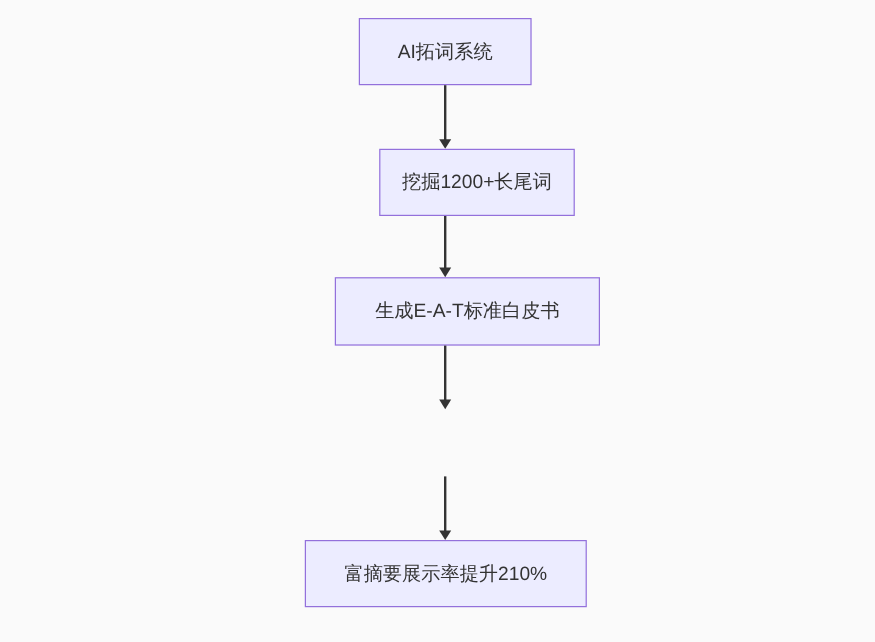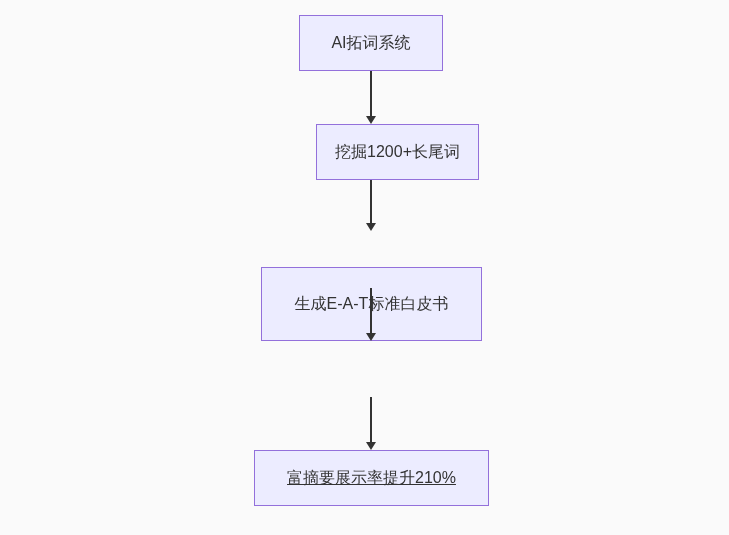--- a/index.html
+++ b/index.html
@@ -31,23 +31,23 @@
     display: flex;
     align-items: center;
     justify-content: center;
     font-size: 16px;
     color: var(--text-color);
     text-align: center;
     white-space: nowrap;
   }
   .n1 { left: 299px; top: 15px;  width: 144px; height: 56px; }
   .n2 { left: 276px; top: 124px; width: 163px; height: 56px; margin-left: 40px; }
-  .n3 { left: 261px; top: 231px; width: 221px; height: 74px; margin-top: 36px; }
+  .n3 { left: 279px; top: 231px; width: 221px; height: 57px; }
   .n4 { left: 263px; top: 341px; width: 215px; height: 56px; }
-  .n5 { left: 254px; top: 450px; width: 235px; height: 56px; text-decoration: underline; }
+  .n5 { left: 254px; top: 450px; width: 235px; height: 56px; }
 
   .edge-line {
     position: absolute;
     left: 370px;
     width: 2px;
     background: var(--edge-color);
   }
   .e1 { top: 71px;  height: 46px; }
   .e2 { top: 180px; height: 44px; }
   .e3 { top: 288px; height: 46px; }

